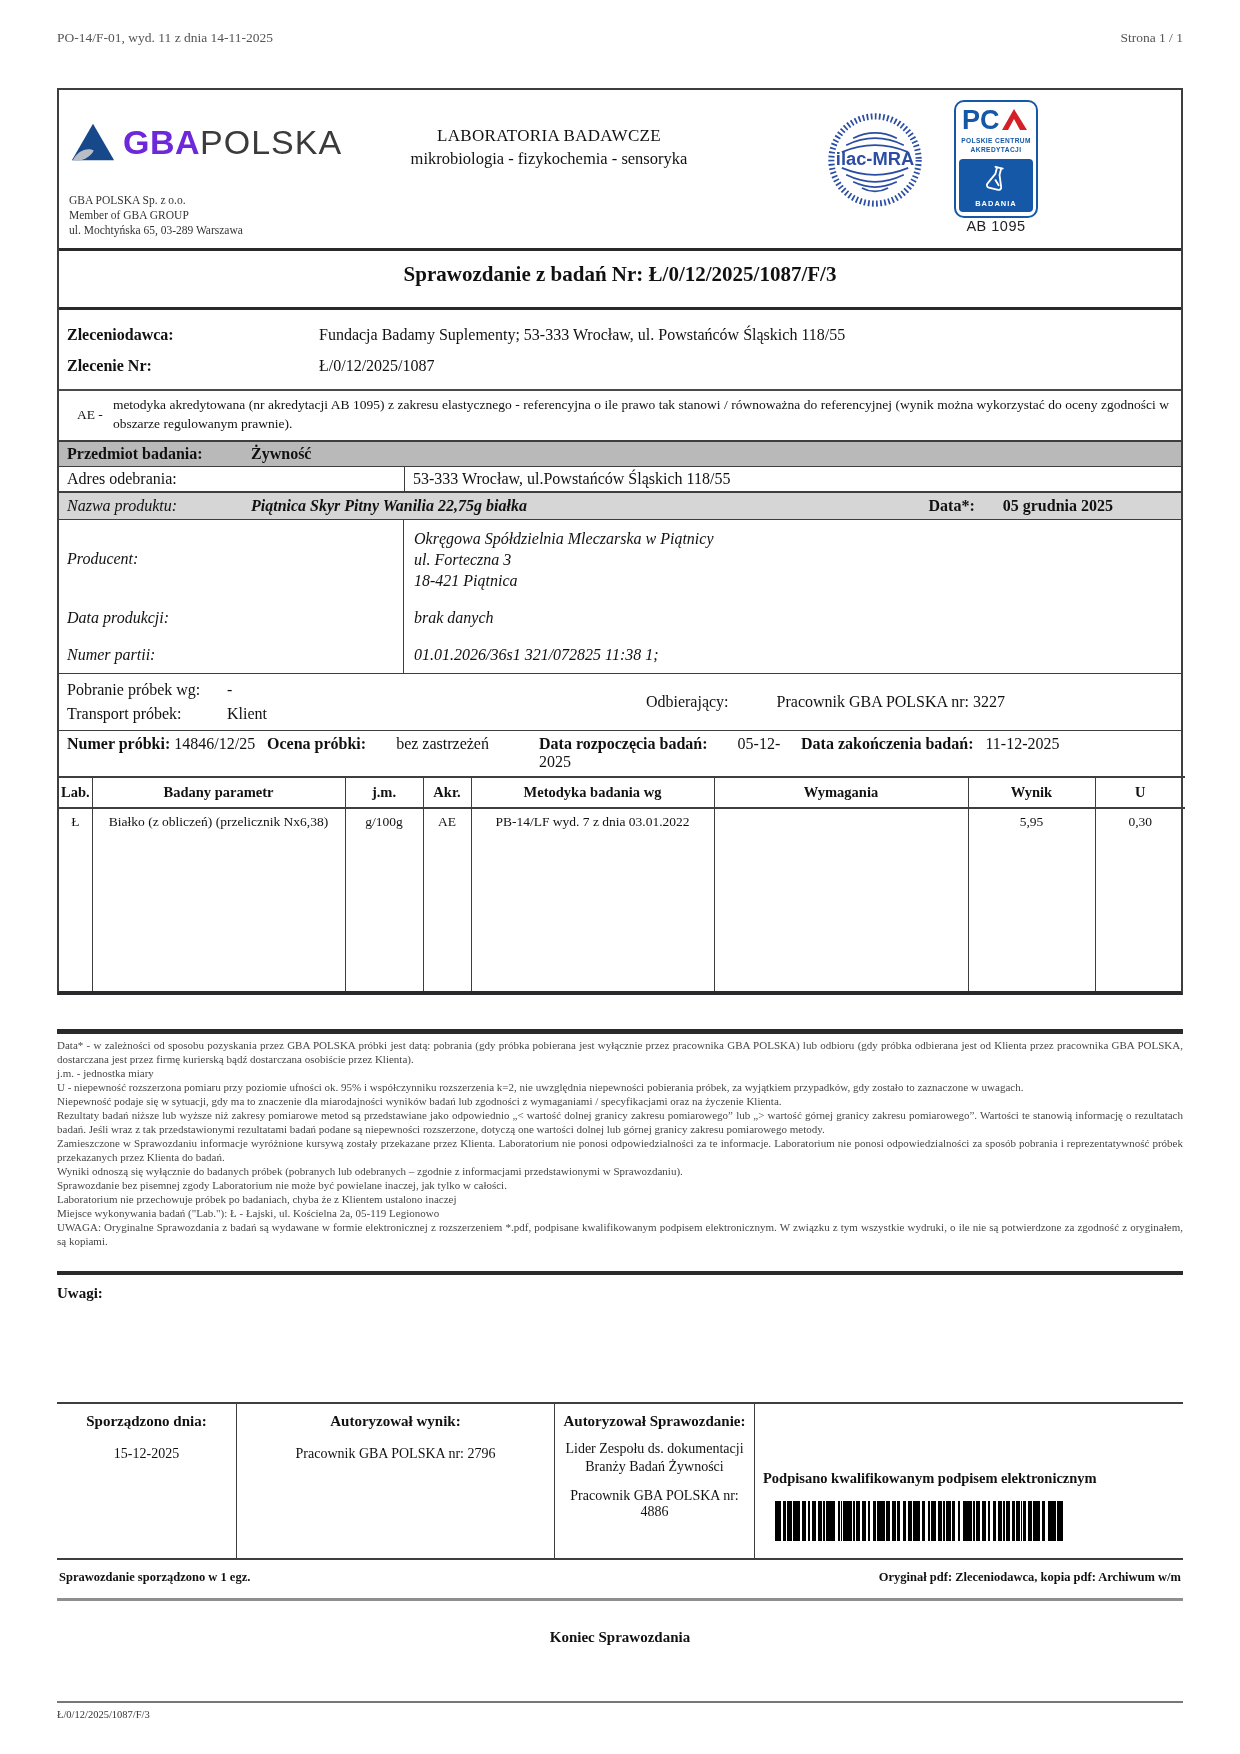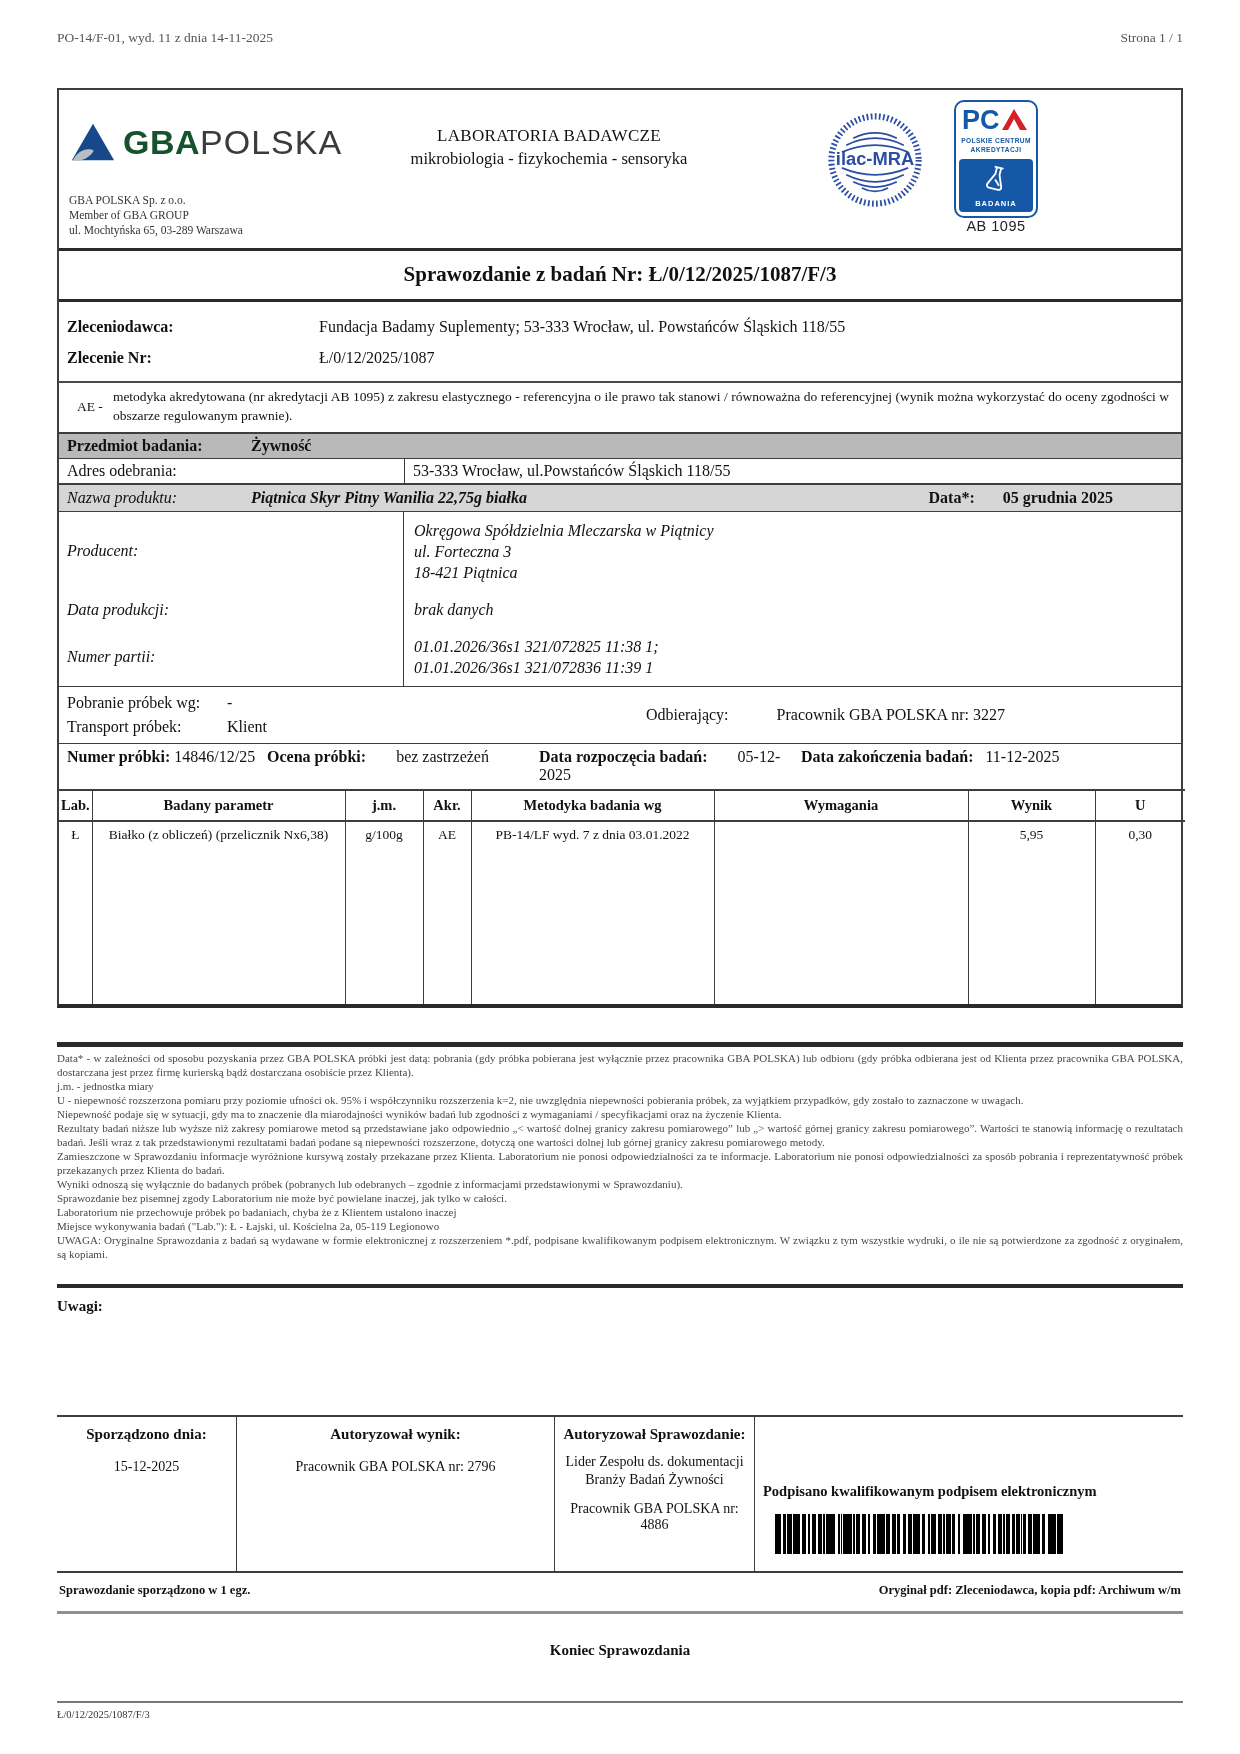--- a/index.html
+++ b/index.html
@@ -9,38 +9,38 @@
         justify-content:space-between;font-size:13.5px;color:#555;}
   .doc{position:absolute;left:57px;top:88px;width:1126px;}
 
   
   .box{border:2px solid #3e3e40;border-bottom:4px solid #2a2a2c;box-sizing:border-box;}
 
   
   .hdr{position:relative;height:158px;}
   .logo-block{position:absolute;left:10px;top:30px;display:flex;align-items:center;}
   .logo-icon{width:48px;height:44px;margin-right:6px;}
-  .logo-gba{font-family:"Liberation Sans",sans-serif;font-weight:bold;font-size:34px;color:#14532d;letter-spacing:.5px;}
+  .logo-gba{font-family:"Liberation Sans",sans-serif;font-weight:bold;font-size:34px;color:#6d28d9;letter-spacing:.5px;}
   .logo-polska{font-family:"Liberation Sans",sans-serif;font-weight:normal;font-size:34px;color:#3b3b3d;letter-spacing:1px;}
   .company{position:absolute;left:10px;top:103px;font-size:11.5px;color:#333;line-height:1.32;}
   .dept{position:absolute;left:250px;top:36px;width:480px;text-align:center;}
   .dept-l1{font-size:17px;letter-spacing:.3px;}
   .dept-l2{font-size:16.5px;margin-top:3px;}
   .seal{position:absolute;right:258px;top:22px;width:96px;height:96px;}
   .pca{position:absolute;right:143px;top:10px;width:84px;border:2px solid #1558a7;border-radius:10px;
        background:#fff;text-align:center;padding:5px 3px 4px;box-sizing:border-box;}
   .pca-sub{font-family:"Liberation Sans",sans-serif;font-weight:bold;font-size:6.6px;color:#1558a7;letter-spacing:.4px;line-height:1.35;}
   .pca-badge{background:#1558a7;border-radius:4px;margin-top:4px;padding:5px 2px 4px;}
   .pca-badania{font-family:"Liberation Sans",sans-serif;font-weight:bold;font-size:7.5px;color:#fff;letter-spacing:1px;margin-top:3px;}
   .ab{position:absolute;right:143px;top:128px;width:84px;text-align:center;
       font-family:"Liberation Sans",sans-serif;font-size:14.5px;color:#222;letter-spacing:.5px;}
 
   
   .titlebar{border-top:3px solid #2a2a2c;border-bottom:3px solid #2a2a2c;text-align:center;
-            font-weight:bold;font-size:21px;padding:11px 0 12px;}
+            font-weight:bold;font-size:21px;padding:11px 0 20px;}
 
   
   .clientsec{padding:9px 8px 8px;}
   .crow{display:flex;line-height:1.95;}
   .lbl250{width:252px;font-weight:bold;}
 
   
   .aesec{border-top:2px solid #4a4a4c;display:flex;align-items:center;gap:10px;
          padding:5px 12px 7px 18px;font-size:13.5px;}
   .aesec .txt{flex:1;text-align:justify;line-height:1.35;}
@@ -232,21 +232,20 @@
         <div class="pv">
           <span>Okręgowa Spółdzielnia Mleczarska w Piątnicy</span>
           <span>ul. Forteczna 3</span>
           <span>18-421 Piątnica</span>
         </div>
         <div class="pl">Data produkcji:</div>
         <div class="pv">brak danych</div>
         <div class="pl">Numer partii:</div>
         <div class="pv">
           <span>01.01.2026/36s1 321/072825 11:38 1;</span>
-          <span>01.01.2026/36s1 321/072836 11:39 1</span>
         </div>
       </div>
 
       <div class="samplingsec">
         <div>
           <div class="pair">
             <span class="sl">Pobranie próbek wg:</span>
             <span>-</span>
           </div>
           <div class="pair">

